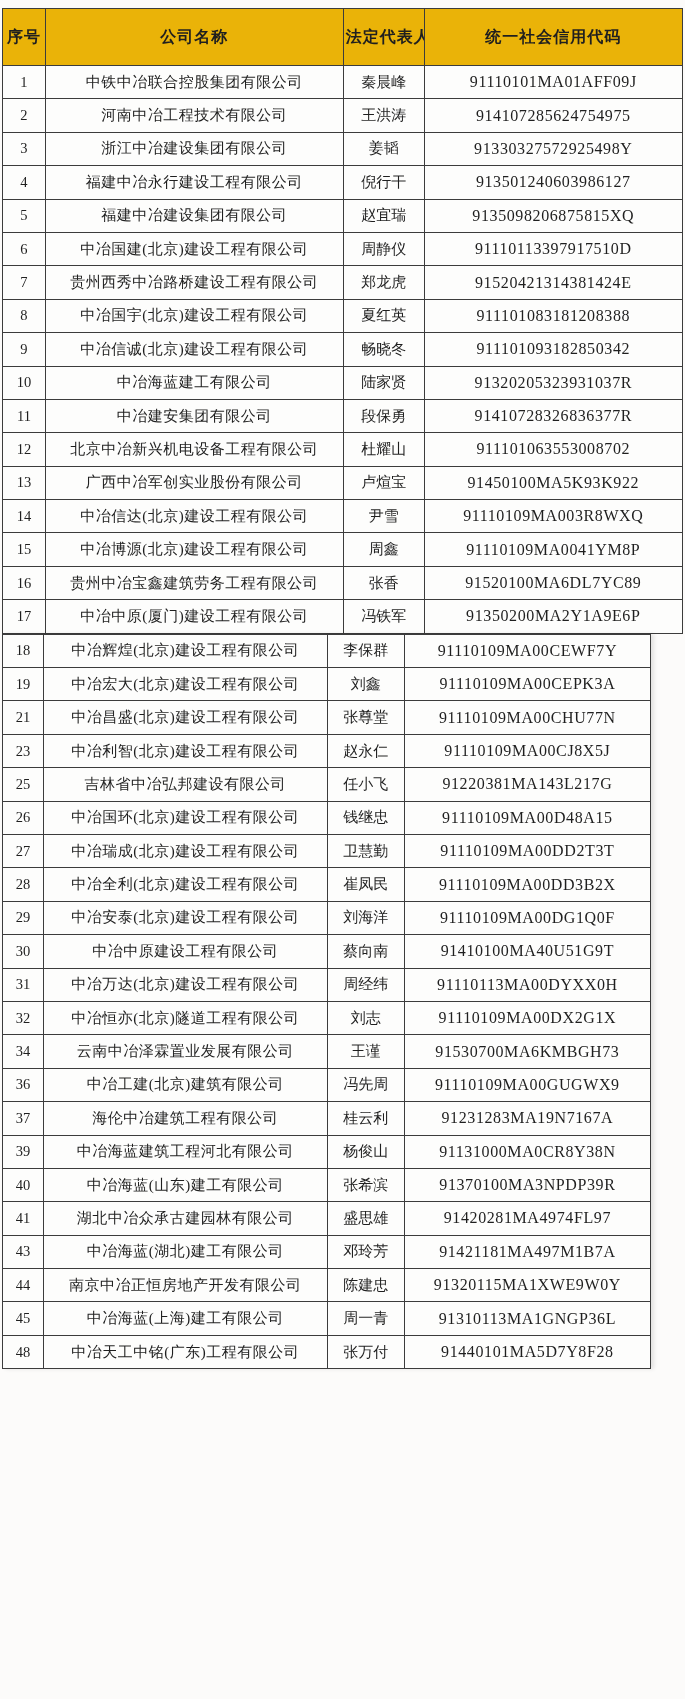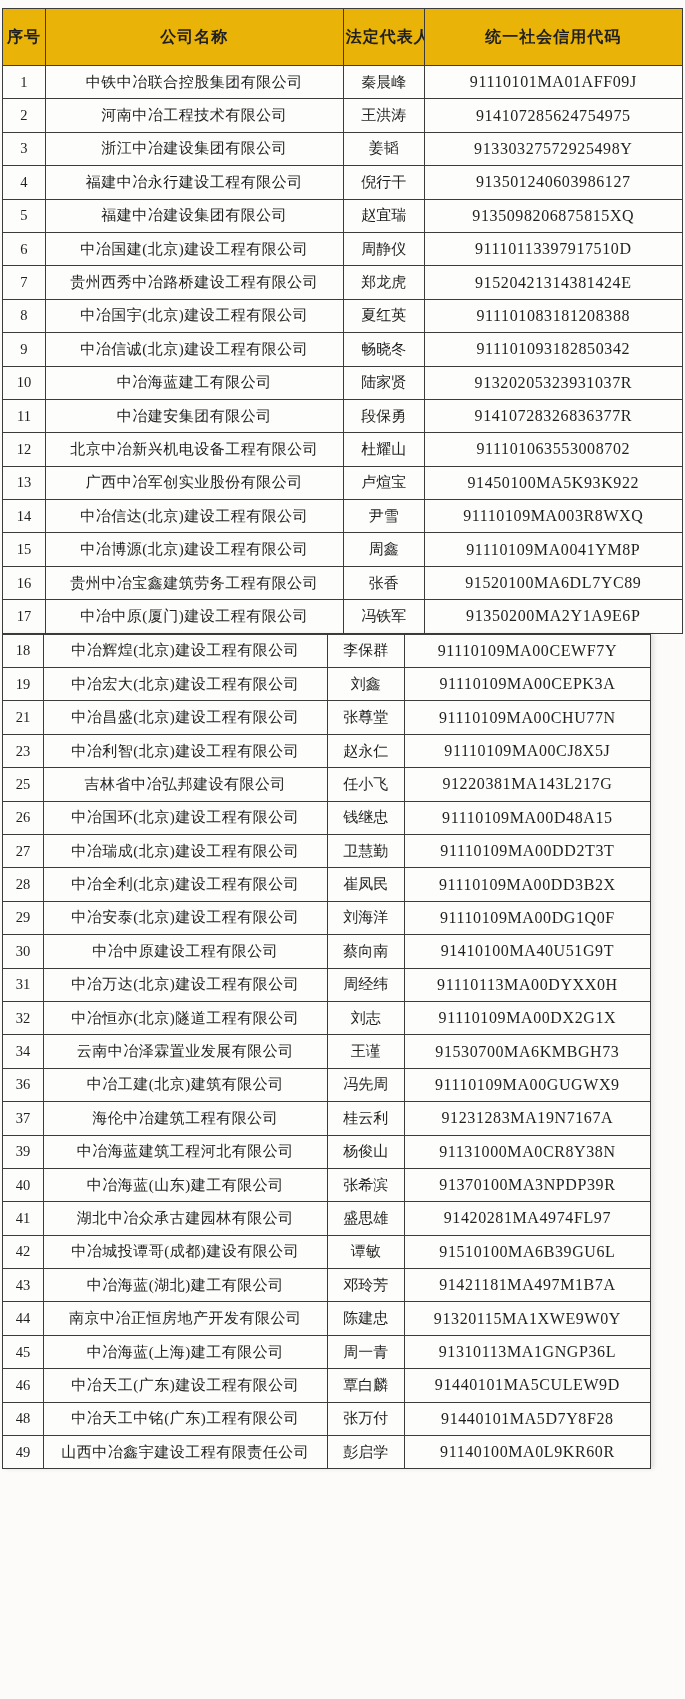--- a/index.html
+++ b/index.html
@@ -295,57 +295,39 @@
     <td class="c-rep">张希滨</td>
     <td class="c-code">91370100MA3NPDP39R</td>
   </tr>
         <tr>
     <td class="c-no">41</td>
     <td class="c-name">湖北中冶众承古建园林有限公司</td>
     <td class="c-rep">盛思雄</td>
     <td class="c-code">91420281MA4974FL97</td>
   </tr>
         <tr>
-    <td class="c-no">42</td>
-    <td class="c-name">中冶城投谭哥(成都)建设有限公司</td>
-    <td class="c-rep">谭敏</td>
-    <td class="c-code">91510100MA6B39GU6L</td>
-  </tr>
-        <tr>
     <td class="c-no">43</td>
     <td class="c-name">中冶海蓝(湖北)建工有限公司</td>
     <td class="c-rep">邓玲芳</td>
     <td class="c-code">91421181MA497M1B7A</td>
   </tr>
         <tr>
     <td class="c-no">44</td>
     <td class="c-name">南京中冶正恒房地产开发有限公司</td>
     <td class="c-rep">陈建忠</td>
     <td class="c-code">91320115MA1XWE9W0Y</td>
   </tr>
         <tr>
     <td class="c-no">45</td>
     <td class="c-name">中冶海蓝(上海)建工有限公司</td>
     <td class="c-rep">周一青</td>
     <td class="c-code">91310113MA1GNGP36L</td>
   </tr>
         <tr>
-    <td class="c-no">46</td>
-    <td class="c-name">中冶天工(广东)建设工程有限公司</td>
-    <td class="c-rep">覃白麟</td>
-    <td class="c-code">91440101MA5CULEW9D</td>
-  </tr>
-        <tr>
     <td class="c-no">48</td>
     <td class="c-name">中冶天工中铭(广东)工程有限公司</td>
     <td class="c-rep">张万付</td>
     <td class="c-code">91440101MA5D7Y8F28</td>
   </tr>
-        <tr>
-    <td class="c-no">49</td>
-    <td class="c-name">山西中冶鑫宇建设工程有限责任公司</td>
-    <td class="c-rep">彭启学</td>
-    <td class="c-code">91140100MA0L9KR60R</td>
-  </tr>
       </tbody>
   </table>
 
 </div>
 
 </body></html>

